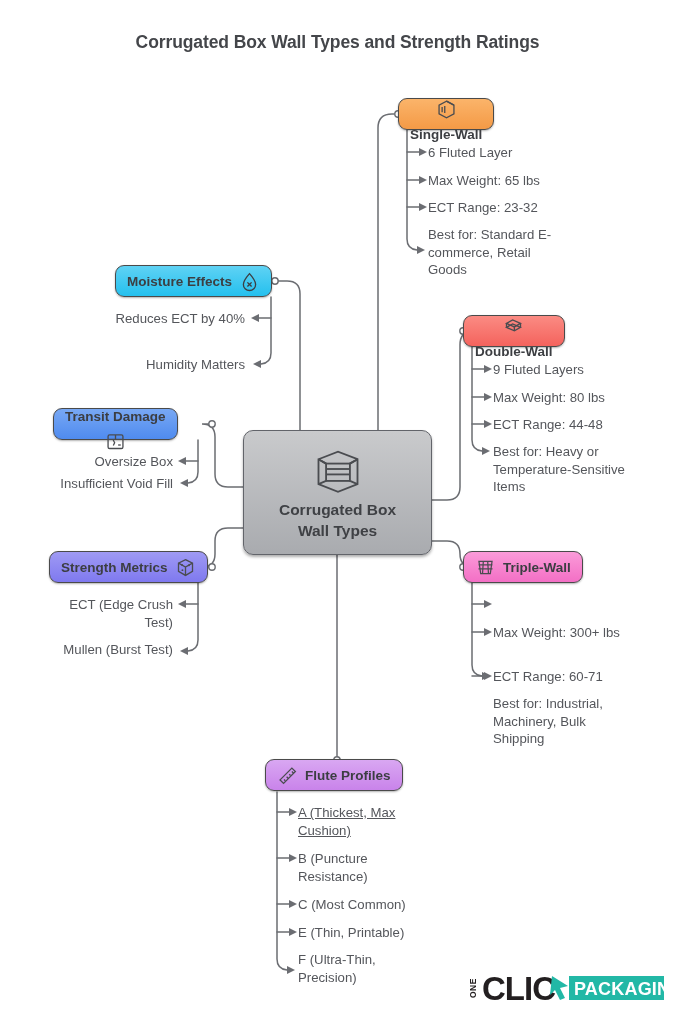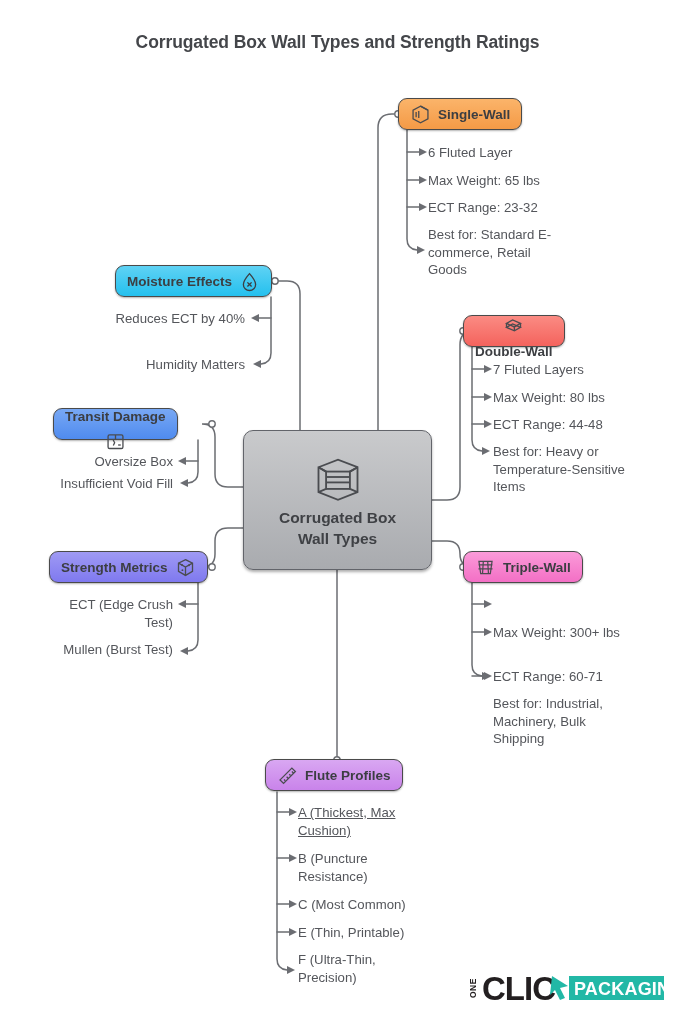--- a/index.html
+++ b/index.html
@@ -34,35 +34,35 @@
     box-shadow: 0 1px 2px rgba(0,0,0,0.30);
     font-size: 13.5px; font-weight: bold; color: #3c3e42;
     white-space: nowrap;
   }
   .node .ic { display:flex; align-items:center; justify-content:center; width:21px; height:21px; flex:none; }
   .node .ic svg { width:21px; height:21px; display:block; }
 
   
   #center-node {
     position: absolute;
-    left: 243px; top: 430px; width: 189px; height: 140px;
+    left: 243px; top: 430px; width: 189px; height: 125px;
     border-radius: 10px;
     border: 1.4px solid #62646a;
     background: linear-gradient(180deg,#c9cacc 0%, #a9abaf 100%);
     box-shadow: 0 2px 3px rgba(0,0,0,0.32);
     display: flex; flex-direction: column;
     align-items: center; justify-content: center; gap: 5px;
   }
   #center-node .ctext {
     text-align: center; font-size: 15.5px; font-weight: bold;
     color: #3f4145; line-height: 1.35;
   }
 
   
-  .n-orange { background: linear-gradient(180deg,#fbb46a 0%, #f49a46 100%); }
+  .n-orange { background: linear-gradient(180deg,#fbb46a 0%, #f49a46 100%); flex-direction: column; }
   .n-red    { background: linear-gradient(180deg,#fb8b83 0%, #f4635d 100%); }
   .n-pink   { background: linear-gradient(180deg,#fb9bd9 0%, #f36fc5 100%); }
   .n-purple { background: linear-gradient(180deg,#d9a7f2 0%, #c983ea 100%); }
   .n-indigo { background: linear-gradient(180deg,#9f9af4 0%, #7f79ef 100%); }
   .n-blue   { background: linear-gradient(180deg,#78a8f4 0%, #4f8bef 100%); flex-direction: column; }
   .n-cyan   { background: linear-gradient(180deg,#5fd2f4 0%, #24c0ee 100%); }
 
   .leaf {
     position: absolute;
     font-size: 13.2px; color: #54565b; line-height: 1.33;
@@ -202,21 +202,21 @@
   <div class="node n-red" style="left:463px; top:315px;flex-direction:column;">
     <span class="ic">
       <svg viewBox="0 0 24 24" fill="none" stroke="#4a4c50" stroke-width="1.5">
         <path d="M4 8.5 L11 4.5 L20 8.5 L13 12.5 Z"></path>
         <path d="M4 13 L11 9 L20 13 L13 17 Z"></path>
         <path d="M4 8.5 L4 13 M13 12.5 L13 17 M20 8.5 L20 13"></path>
       </svg>
     </span>
     <span>Double-Wall</span>
   </div>
-  <div class="leaf right" style="left:493px; top:361px; width:160px;">7 Fluted Layers</div>
+  <div class="leaf right" style="left:493px; top:361px; width:160px;">9 Fluted Layers</div>
   <div class="leaf right" style="left:493px; top:389px; width:160px;">Max Weight: 80 lbs</div>
   <div class="leaf right" style="left:493px; top:416px; width:160px;">ECT Range: 44-48</div>
   <div class="leaf right" style="left:493px; top:443px; width:135px;">Best for: Heavy or Temperature-Sensitive Items</div>
 
   <div class="node n-pink" style="left:463px; top:551px;">
     <span class="ic">
       <svg viewBox="0 0 24 24" fill="none" stroke="#4a4c50" stroke-width="1.4">
         <path d="M4.5 5 L19.5 5 L17.5 19 L6.5 19 Z"></path>
         <path d="M9.5 5 L8.6 19 M14.5 5 L15.4 19"></path>
         <path d="M4.2 9 L19.8 9 M4.0 13.5 L20 13.5"></path>

